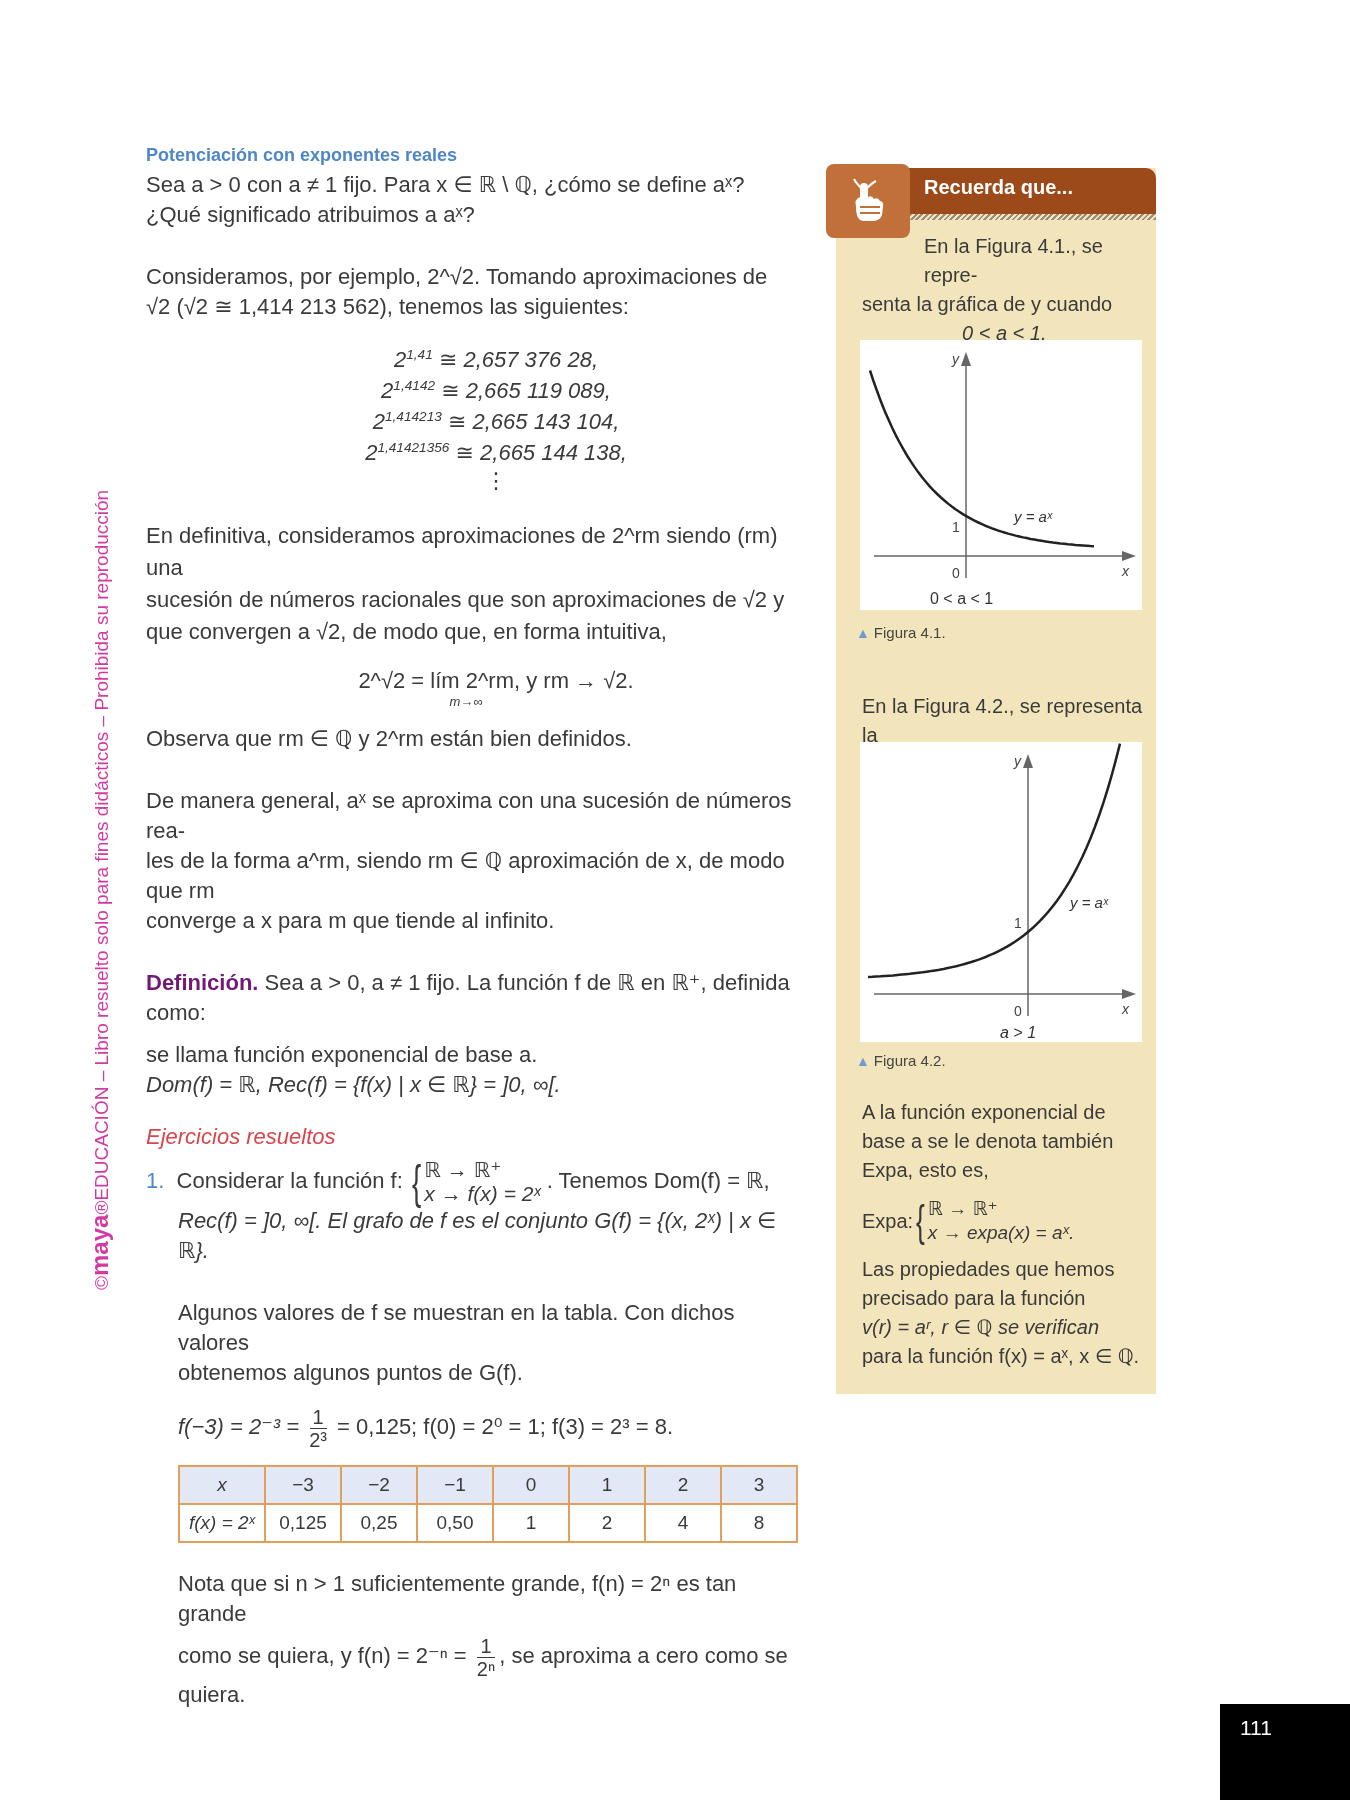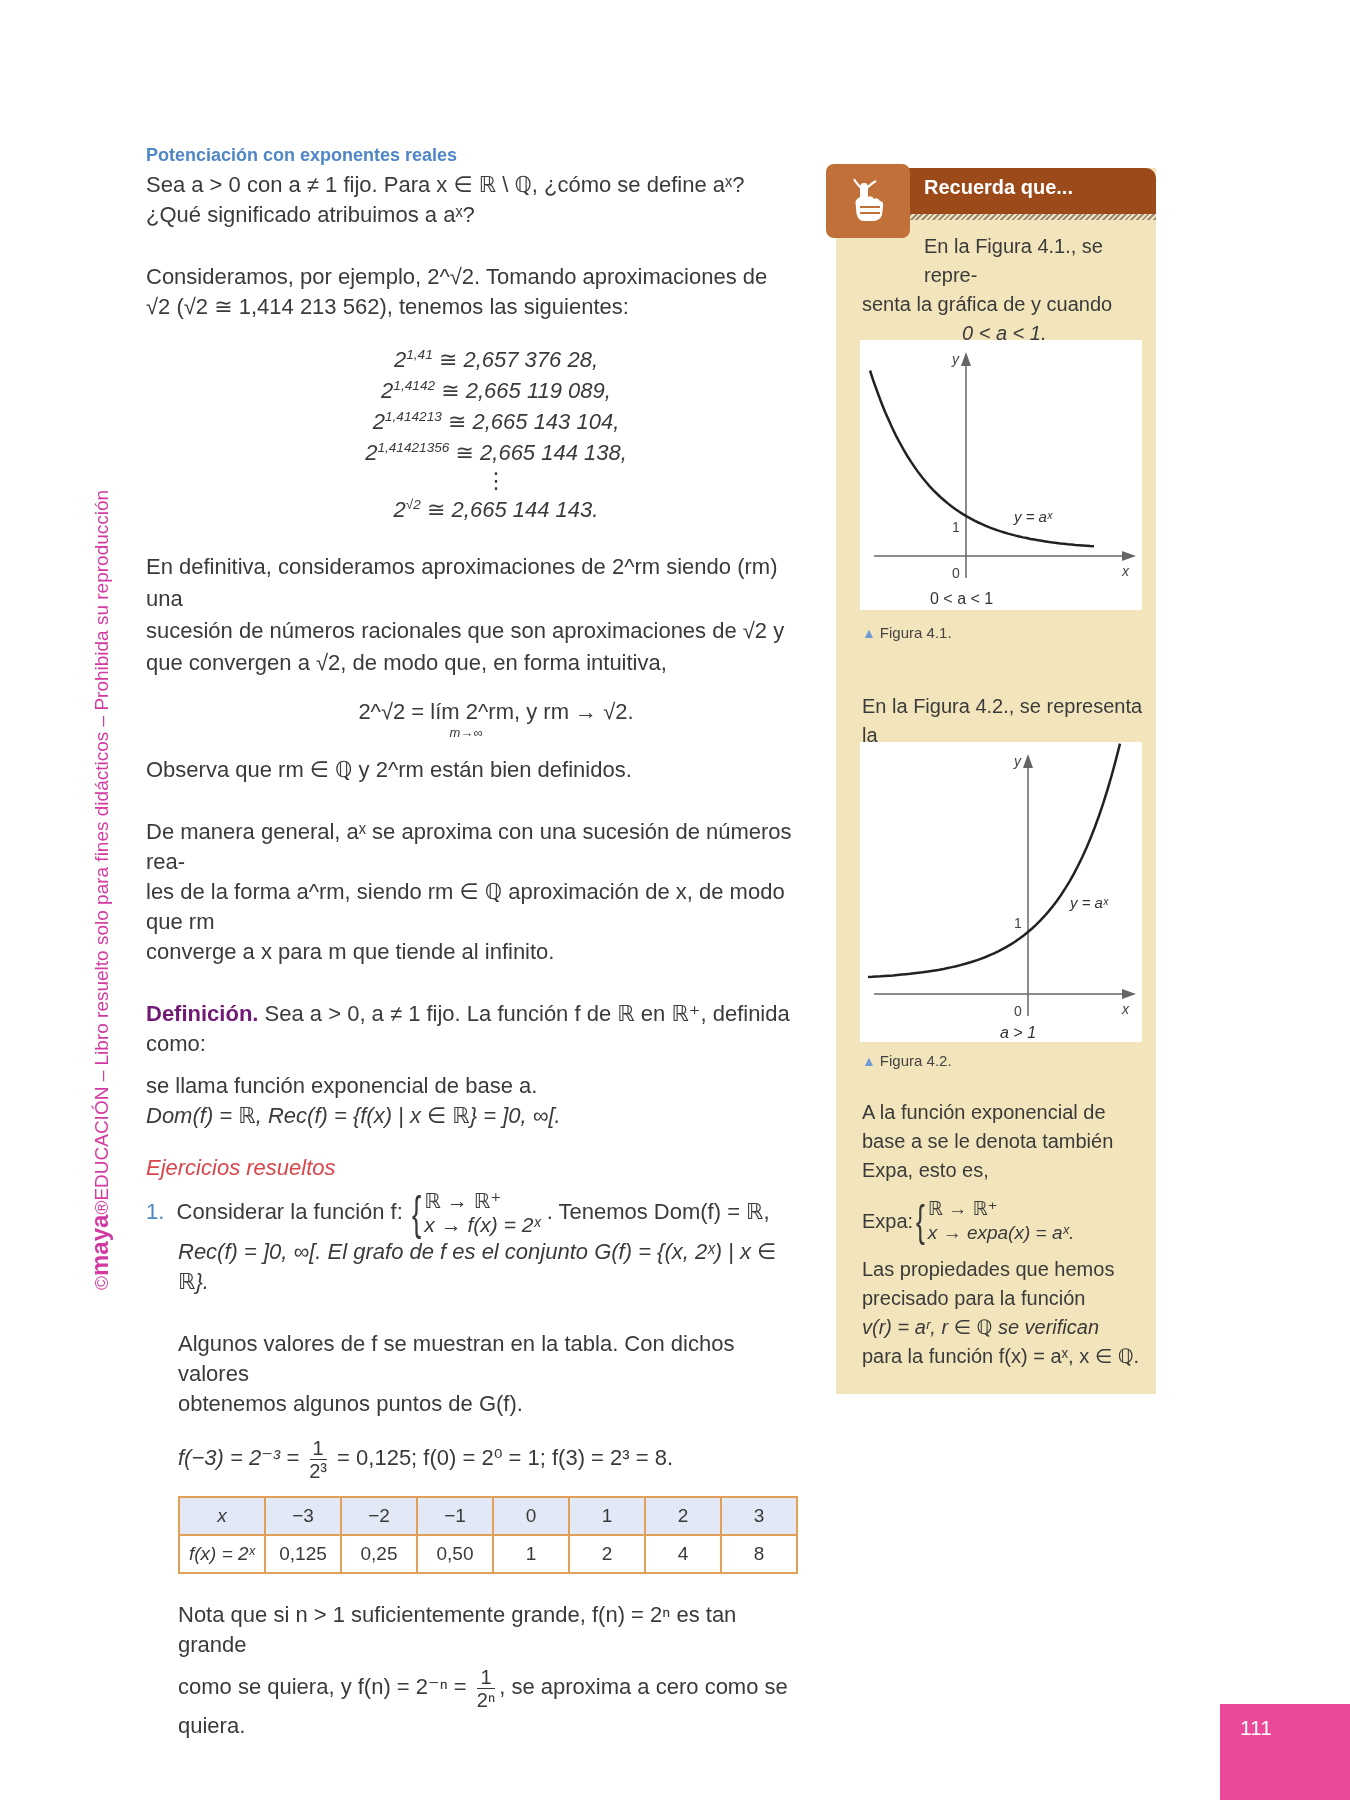--- a/index.html
+++ b/index.html
@@ -40,24 +40,24 @@
 
   
   .sidebar { position: absolute; left: 836px; top: 168px; width: 320px; height: 1226px; background: #f3e5bb; }
   .sb-header { position: absolute; left: 0; top: 0; width: 320px; height: 46px; background: #9c4a1a; border-radius: 0 10px 0 0; }
   .sb-stripe { position: absolute; left: 0; top: 46px; width: 320px; height: 6px;
     background: repeating-linear-gradient(135deg, #9b8d79 0 2px, #f3e5bb 2px 4px); }
   .sb-title { position: absolute; left: 88px; top: 8px; color: #fff; font-weight: bold; font-size: 20px; }
   .sb-icon { position: absolute; left: -10px; top: -4px; width: 84px; height: 74px; background: #c07038; border-radius: 8px; display: flex; align-items: center; justify-content: center; }
   .sb-text { position: absolute; left: 26px; width: 290px; font-size: 20px; line-height: 29px; color: #3a3a3a; }
   .fig-box { position: absolute; left: 24px; width: 282px; background: #ffffff; }
-  .fig-cap { position: absolute; left: 26px; font-size: 15px; color: #444; }
+  .fig-cap { position: absolute; left: 20px; font-size: 15px; color: #444; }
   .fig-cap .tri { color: #6e9bd4; font-size: 14px; margin-right: 4px; }
 
-  .pagenum { position: absolute; left: 1220px; top: 1704px; width: 130px; height: 96px; background: #ec4899; }
+  .pagenum { position: absolute; left: 1220px; top: 1704px; width: 130px; height: 96px; background: #000000; }
   .pagenum span { position: absolute; left: 20px; top: 12px; color: #fff; font-size: 21px; }
 </style>
 </head>
 <body>
 
 <div class="watermark">
   <span>©</span><span class="brand">maya</span><span>®</span><span>EDUCACIÓN – Libro resuelto solo para fines didácticos – Prohibida su reproducción</span>
 </div>
 
 <div class="main">
@@ -67,21 +67,20 @@
   <div class="gap"></div>
   <p>Consideramos, por ejemplo, 2^√2. Tomando aproximaciones de</p>
   <p>√2 (√2 ≅ 1,414 213 562), tenemos las siguientes:</p>
   <div style="height:22px"></div>
   <div class="eq-list">
     <div><span>2</span><sup>1,41</sup> <span>≅ 2,657 376 28,</span></div>
     <div><span>2</span><sup>1,4142</sup> <span>≅ 2,665 119 089,</span></div>
     <div><span>2</span><sup>1,414213</sup> <span>≅ 2,665 143 104,</span></div>
     <div><span>2</span><sup>1,41421356</sup> <span>≅ 2,665 144 138,</span></div>
     <div style="line-height:26px"><span>⋮</span></div>
-    <div><span>2</span><sup>√2</sup> <span>≅ 2,665 144 143.</span></div>
   </div>
   <div style="height:26px"></div>
   <p style="line-height:32px">En definitiva, consideramos aproximaciones de 2^rm siendo (rm) una</p>
   <p style="line-height:32px">sucesión de números racionales que son aproximaciones de √2 y</p>
   <p style="line-height:32px">que convergen a √2, de modo que, en forma intuitiva,</p>
   <div style="height:18px"></div>
   <div class="center" style="margin-left:40px">
     <span>2^√2 = lím 2^rm, y rm → √2.</span>
     <div style="font-size:13px;line-height:12px;font-style:italic;margin-left:-60px">m→∞</div>
   </div>

